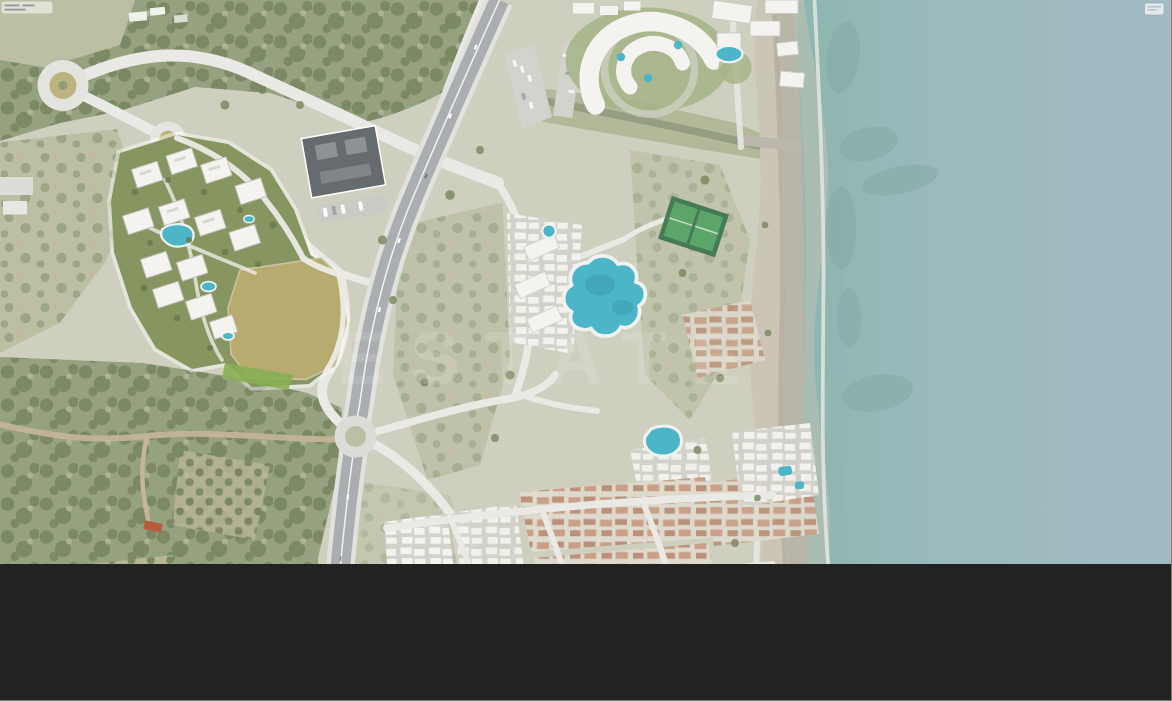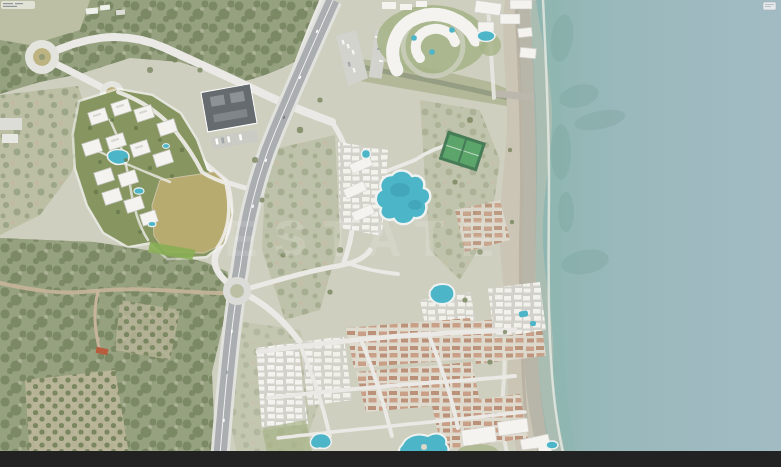--- a/index.html
+++ b/index.html
@@ -1,16 +1,16 @@
 <!DOCTYPE html>
 <html style="--land_base: #cbccbb; --forest_dark: #71805a; --forest_mid: #8f9a76; --scrub_light: #b7bb9e; --dirt: #c3b094; --road_light: #e9e8e3; --highway: #a4a8aa; --sea_far: #9bb6bf; --sea_mid: #93b4b8; --sea_near: #87b1ab; --sea_dark_patch: #78a19b; --surf: #e7eae1; --beach_sand: #c7c1b0; --beach_pebble: #aeaba0; --pool: #3fb0c4; --pool_deep: #2e93ab; --dev_plot: #b2a566; --dev_green: #7e8f55; --garden_green: #9fae7e; --bright_green: #7fa848; --building_white: #f4f3ef; --building_line: #bcbcb6; --roof_terra: #c6987e; --roof_terra2: #b68a6f; --dark_roof: #5b6065; --court_green: #4f9e5f; --court_dark: #2e6b43; --watermark_color: #ffffff;"><head>
 <meta charset="utf-8">
 <style>
   html,body{margin:0;padding:0;background:#222;}
-  .stage{position:relative;width:781px;height:451px;overflow:hidden;
+  .stage{position:relative;width:781px;height:376px;overflow:hidden;
          font-family:"Liberation Sans",sans-serif;background:var(--land_base,#cbccbb);}
   .stage svg{position:absolute;inset:0;display:block;}
   text.watermark{font-weight:bold;letter-spacing:16px;opacity:.12;
                  font-family:"Liberation Sans",sans-serif;}
 </style>
 </head>
 <body>
 
 <div class="stage">
 <svg viewBox="0 0 781 467" width="781" height="467">

